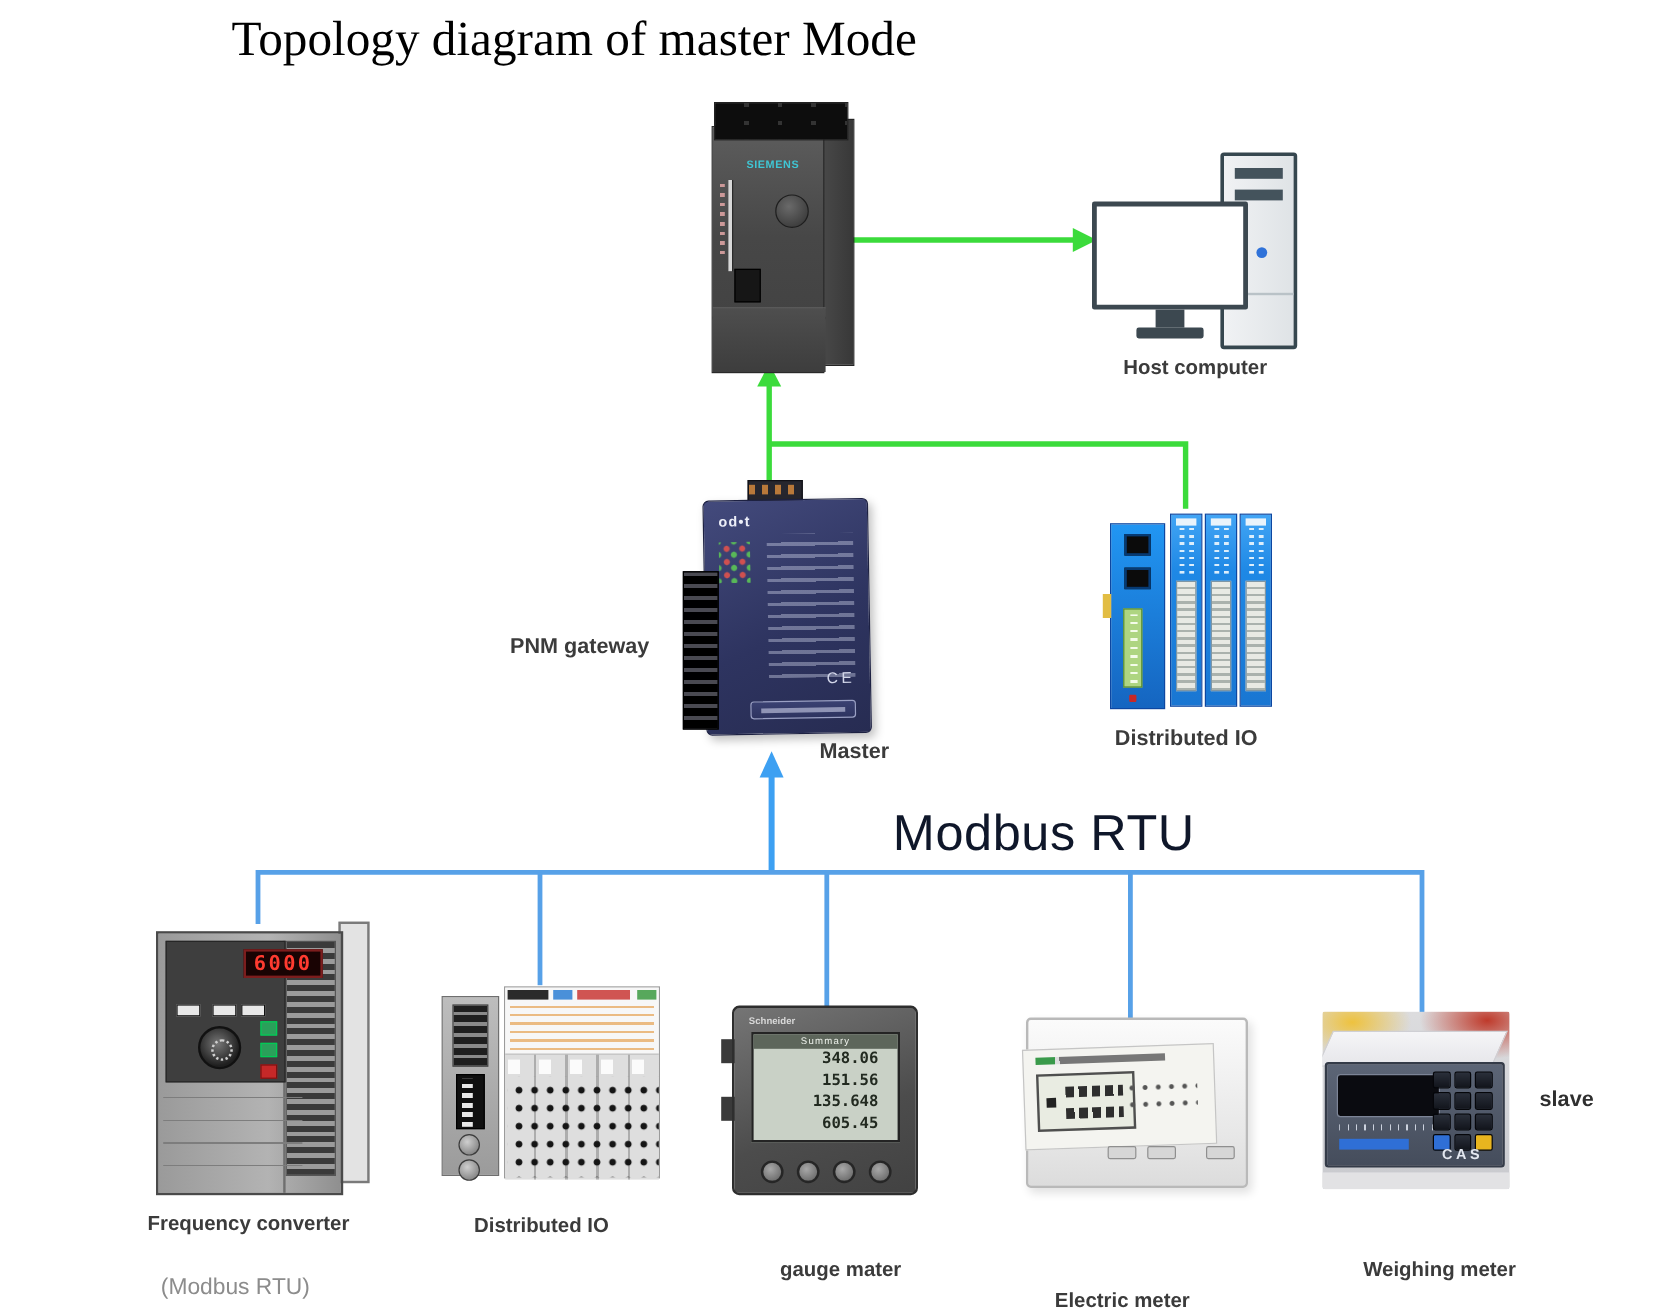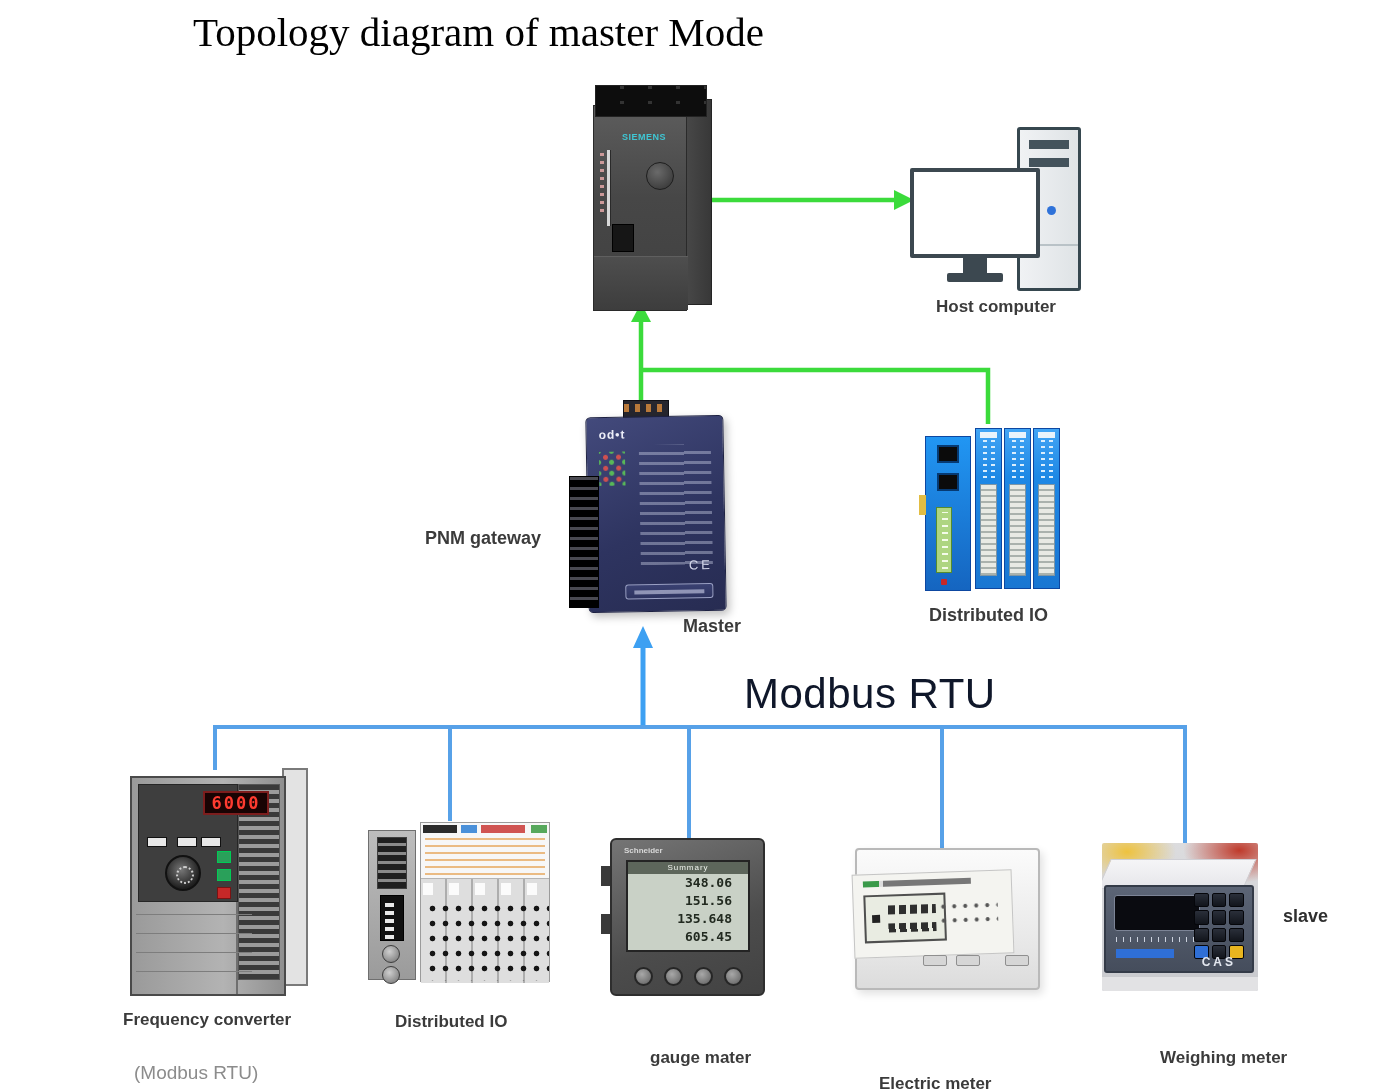--- a/index.html
+++ b/index.html
@@ -15,21 +15,21 @@
   .lbl-modbus  { left:744px; top:670px; color:#0f172a;text-align:right; }
   .devlabel { font-weight:bold; color:#3b3b3b; font-size:17px; white-space:nowrap; }
   .lbl-host  { left:936px;  top:297px; }
   .lbl-gw    { left:425px;  top:528px; font-size:18px; }
   .lbl-master{ left:683px;  top:616px; font-size:18px; }
   .lbl-diot  { left:929px;  top:605px; font-size:18px; }
   .lbl-fc    { left:123px;  top:1010px; }
   .lbl-dio2  { left:395px;  top:1012px; }
   .lbl-gm    { left:650px;  top:1048px; }
   .lbl-em    { left:879px;  top:1050px;margin-top:24px; }
-  .lbl-wm    { left:1160px; top:1048px; }
+  .lbl-wm    { left:1136px; top:1048px; }
   .lbl-slave { left:1283px; top:906px; font-weight:600; font-size:18px; color:#2f2f2f; }
   .lbl-fcsub { left:134px;  top:1062px; font-size:19px; color:#8c8c8c; }
 
   
   .plc { left:593px; top:95px; width:119px; height:216px; }
   .plc-side { position:absolute; right:0; top:4px; width:30px; height:206px; background:linear-gradient(90deg,#4a4a4a,#383838); border:1px solid #242424; }
   .plc-body { position:absolute; left:0; top:10px; width:94px; height:206px; background:linear-gradient(180deg,#5d5d5d,#474747 45%,#404040); border:1px solid #2a2a2a; }
   .plc-vents { position:absolute; left:2px; top:-10px; width:112px; height:32px;
     background:repeating-linear-gradient(90deg,#0d0d0d 0 24px,#3c3c3c 24px 28px),repeating-linear-gradient(0deg,#0d0d0d 0 12px,#333 12px 15px);
     background-blend-mode:darken; border:1px solid #222; }

